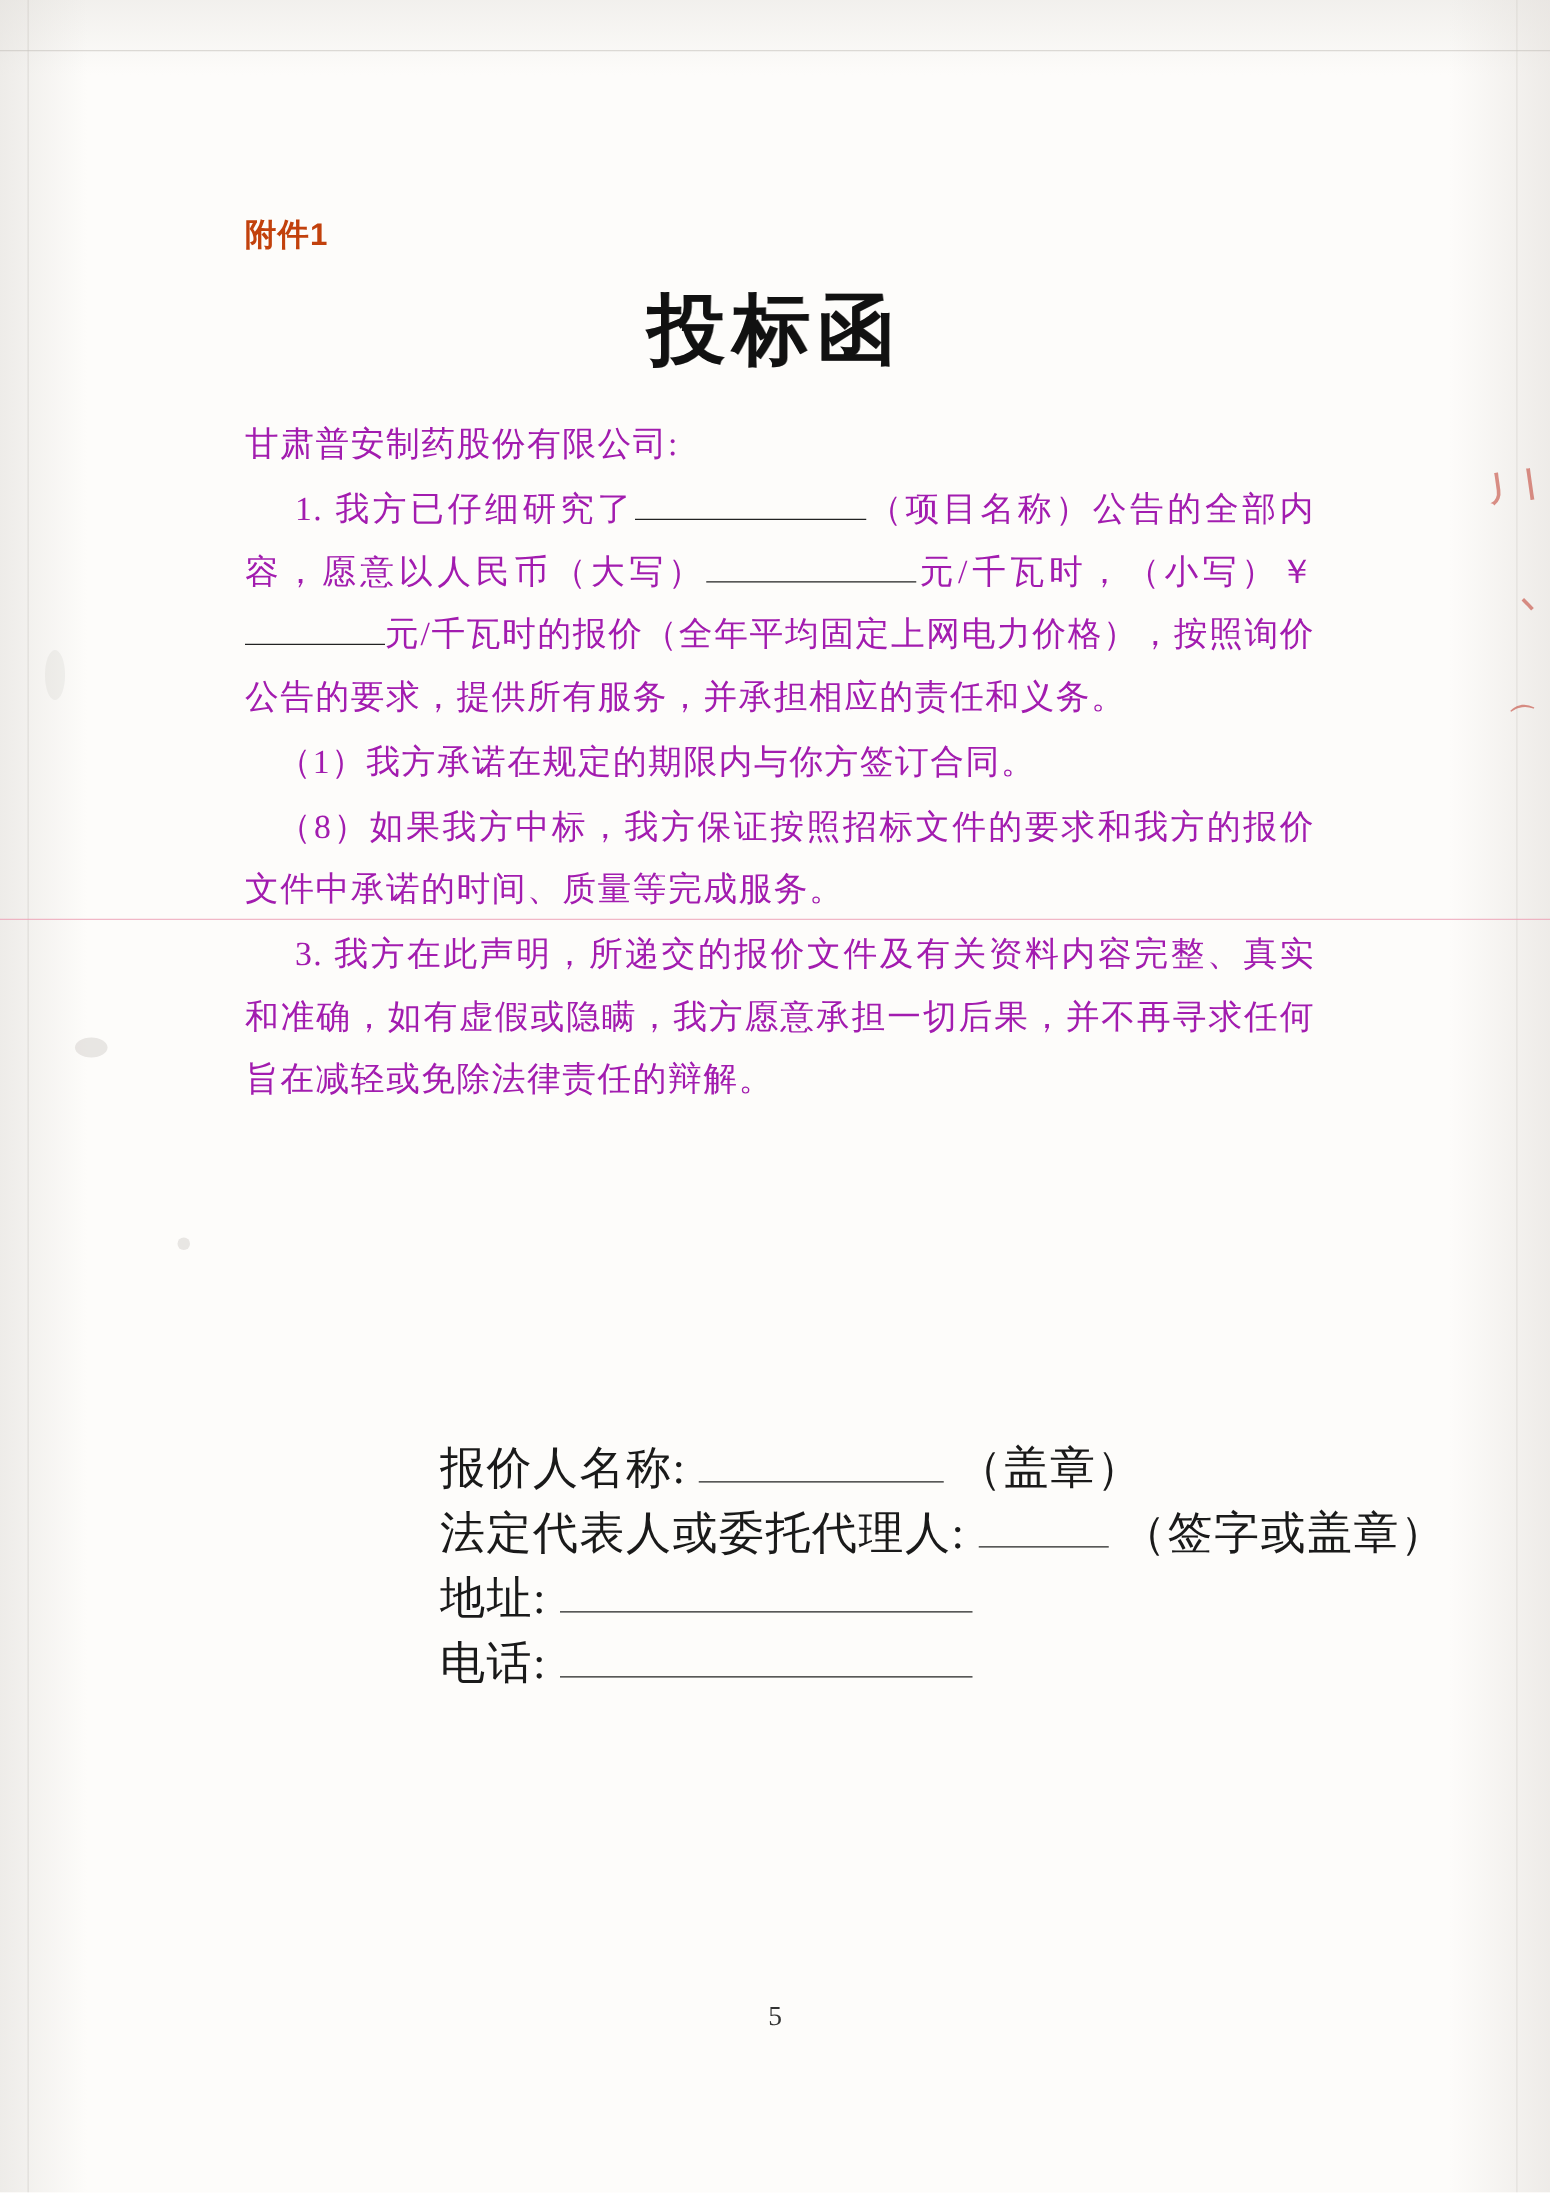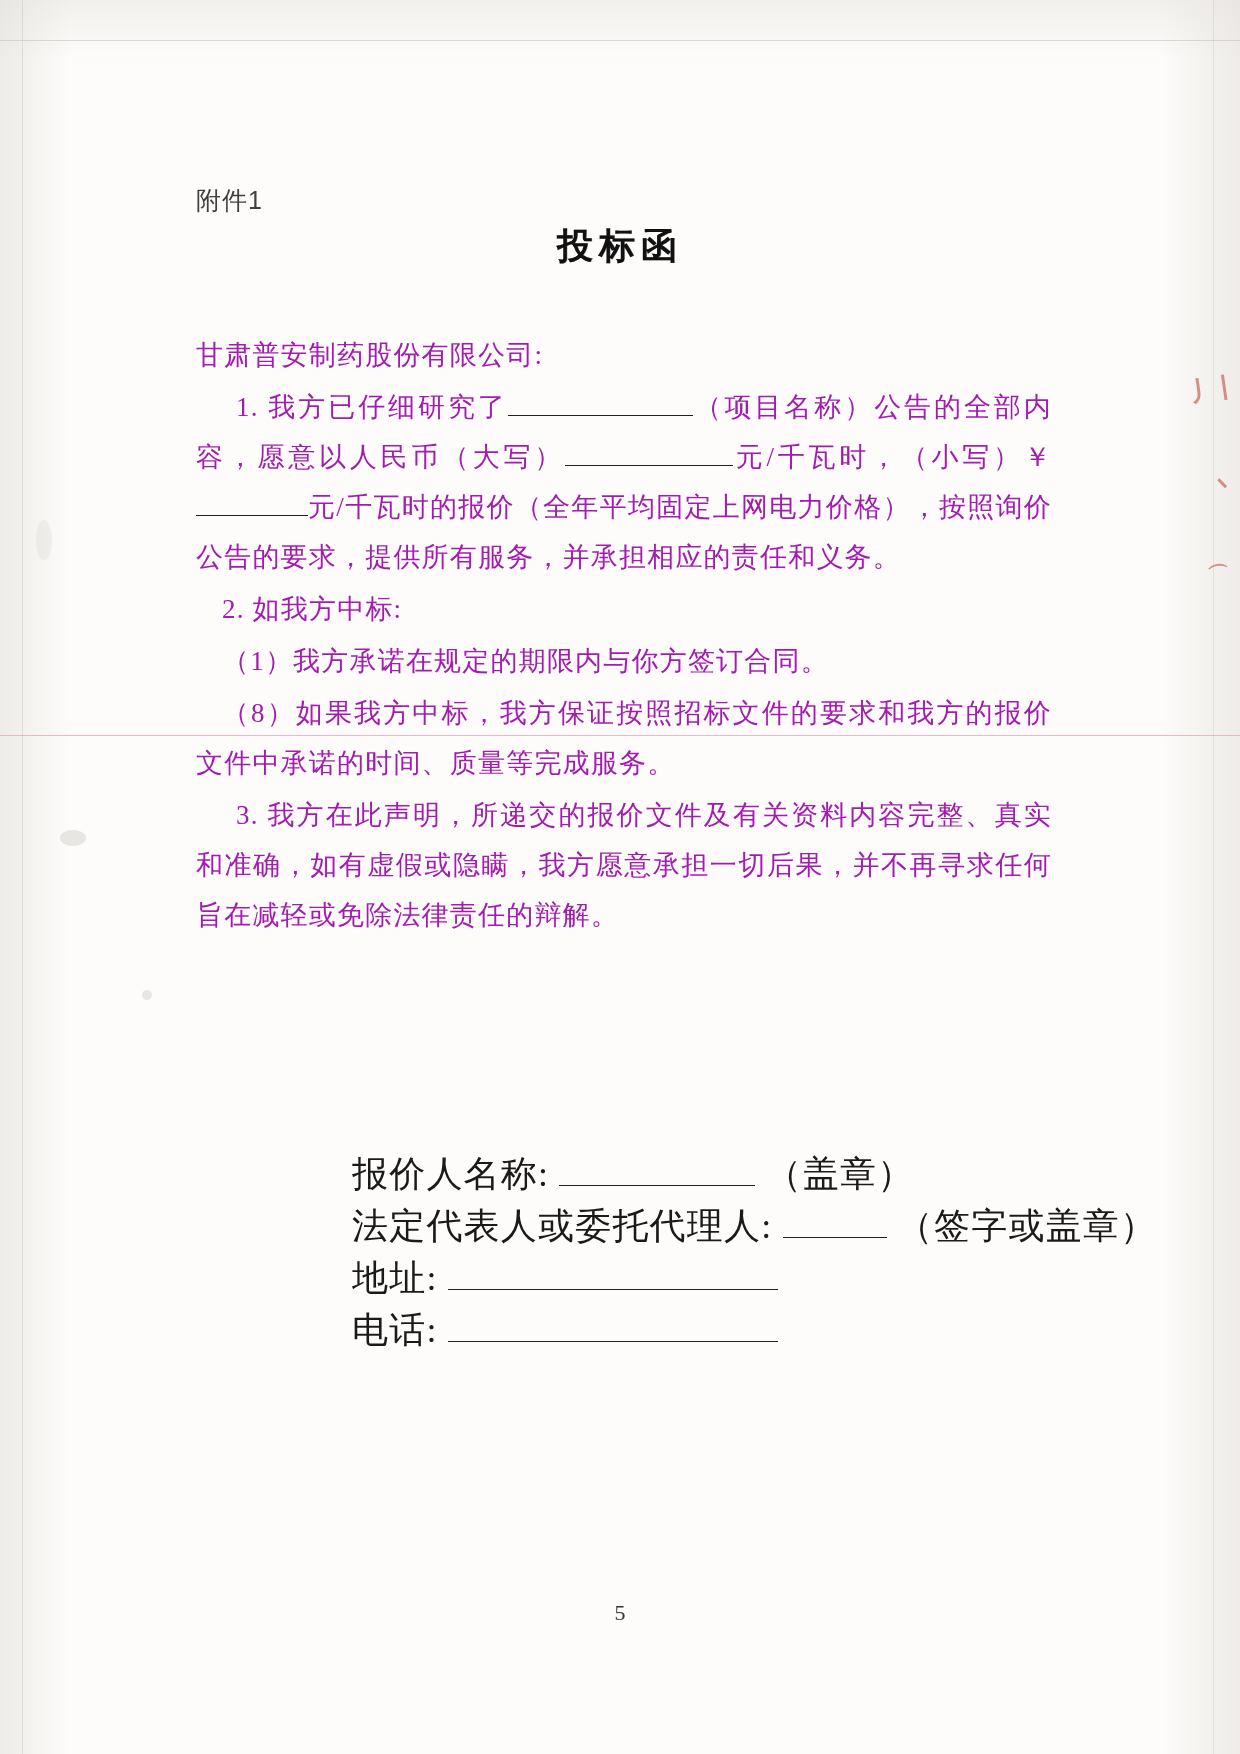--- a/index.html
+++ b/index.html
@@ -77,33 +77,34 @@
   .doc {
     position: absolute;
     left: 0; top: 0;
     width: 1240px;
     height: 1754px;
   }
 
   .attachment-label {
     position: absolute;
     left: 196px;
-    top: 184px;
+    top: 171px;
     font-size: 25px;
     letter-spacing: 1px;
     font-family: "Liberation Sans", sans-serif;
-    color: #404040;
+    color: #c2410c;
+    font-weight: bold;
   }
 
   .doc-title {
     position: absolute;
     left: 0; right: 0;
     top: 222px;
     text-align: center;
-    font-size: 36px;
+    font-size: 62px;
     font-weight: bold;
     letter-spacing: 6px;
     font-family: "Liberation Sans", sans-serif;
     color: #111;
     text-shadow: 0.6px 0 0 rgba(0,0,0,0.45);
   }
 
   .body-block {
     position: absolute;
     left: 196px;
@@ -195,21 +196,20 @@
   <div class="doc-title">投标函</div>
 
   <div class="body-block">
 
     <p class="para">甘肃普安制药股份有限公司:</p>
 
     <p class="para indent">
       <span>1. 我方已仔细研究了</span><span class="blank b-xl"></span><span>（项目名称）公告的全部内容，愿意以人民币（大写）</span><span class="blank b-lg"></span><span>元/千瓦时，（小写）￥</span><span class="blank b-md"></span><span>元/千瓦时的报价（全年平均固定上网电力价格），按照询价公告的要求，提供所有服务，并承担相应的责任和义务。</span>
     </p>
 
-    <p class="para indent-sm">2. 如我方中标:</p>
 
     <p class="para indent-sm">（1）我方承诺在规定的期限内与你方签订合同。</p>
 
     <p class="para indent-sm">（8）如果我方中标，我方保证按照招标文件的要求和我方的报价文件中承诺的时间、质量等完成服务。</p>
 
     <p class="para indent">3. 我方在此声明，所递交的报价文件及有关资料内容完整、真实和准确，如有虚假或隐瞒，我方愿意承担一切后果，并不再寻求任何旨在减轻或免除法律责任的辩解。</p>
 
   </div>
 
   <div class="sign-block">

